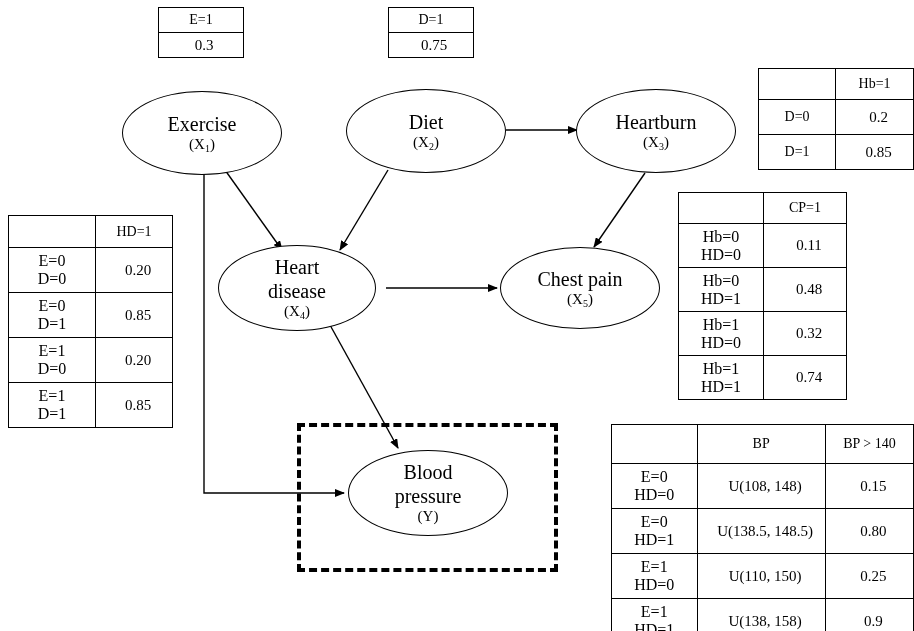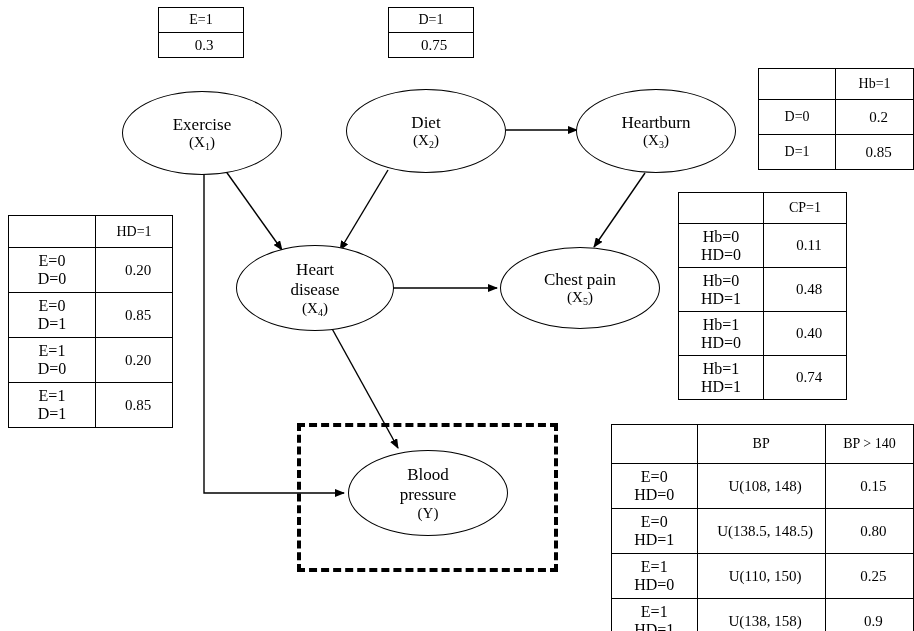--- a/index.html
+++ b/index.html
@@ -36,21 +36,21 @@
     background: #ffffff;
     display: flex;
     flex-direction: column;
     align-items: center;
     justify-content: center;
     text-align: center;
     line-height: 1.12;
     box-sizing: border-box;
   }
   .node .nlabel {
-    font-size: 17px;
+    font-size: 20px;
     white-space: nowrap;
   }
   .node .nvar {
     font-size: 15px;
     white-space: nowrap;
   }
   .node .nvar sub {
     font-size: 10px;
     vertical-align: baseline;
     position: relative;
@@ -138,21 +138,21 @@
   <div class="node" style="left:346px; top:89px; width:160px; height:84px;">
     <div class="nlabel">Diet</div>
     <div class="nvar">(X<sub>2</sub>)</div>
   </div>
 
   <div class="node" style="left:576px; top:89px; width:160px; height:84px;">
     <div class="nlabel">Heartburn</div>
     <div class="nvar">(X<sub>3</sub>)</div>
   </div>
 
-  <div class="node node-2line" style="left:236px; top:245px; width:158px; height:86px;">
+  <div class="node node-2line" style="left:218px; top:245px; width:158px; height:86px;">
     <div class="nlabel">Heart</div>
     <div class="nlabel">disease</div>
     <div class="nvar">(X<sub>4</sub>)</div>
   </div>
 
   <div class="node" style="left:500px; top:247px; width:160px; height:82px;">
     <div class="nlabel">Chest pain</div>
     <div class="nvar">(X<sub>5</sub>)</div>
   </div>
 
@@ -242,21 +242,21 @@
       <td class="val">0.11</td>
     </tr>
     <tr>
       <td class="cond" style="height:39px;">Hb=0
 HD=1</td>
       <td class="val">0.48</td>
     </tr>
     <tr>
       <td class="cond" style="height:39px;">Hb=1
 HD=0</td>
-      <td class="val">0.40</td>
+      <td class="val">0.32</td>
     </tr>
     <tr>
       <td class="cond" style="height:39px;">Hb=1
 HD=1</td>
       <td class="val">0.74</td>
     </tr>
   </tbody>
     </table>
 
   <table class="cpt" style="left:611px; top:424px;">

